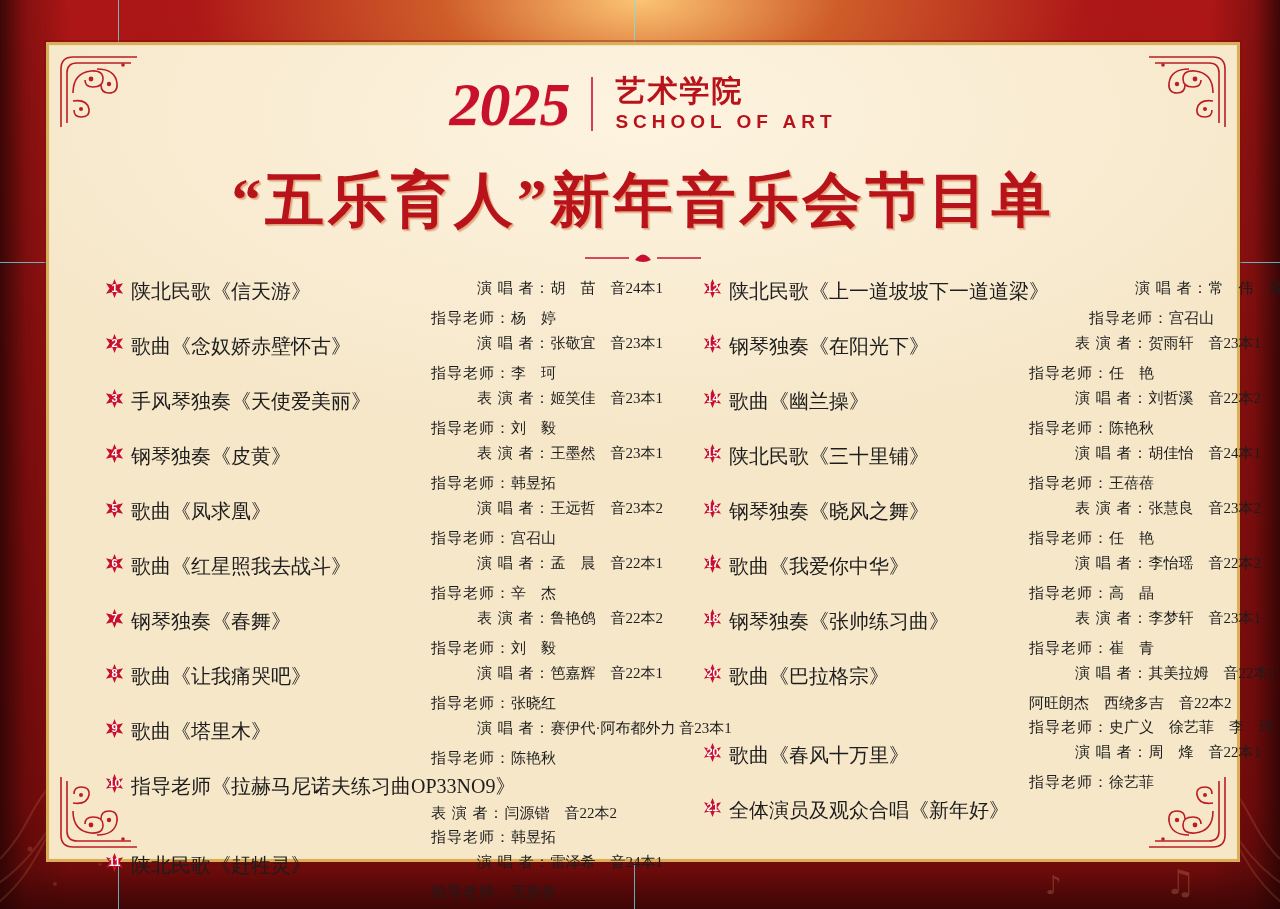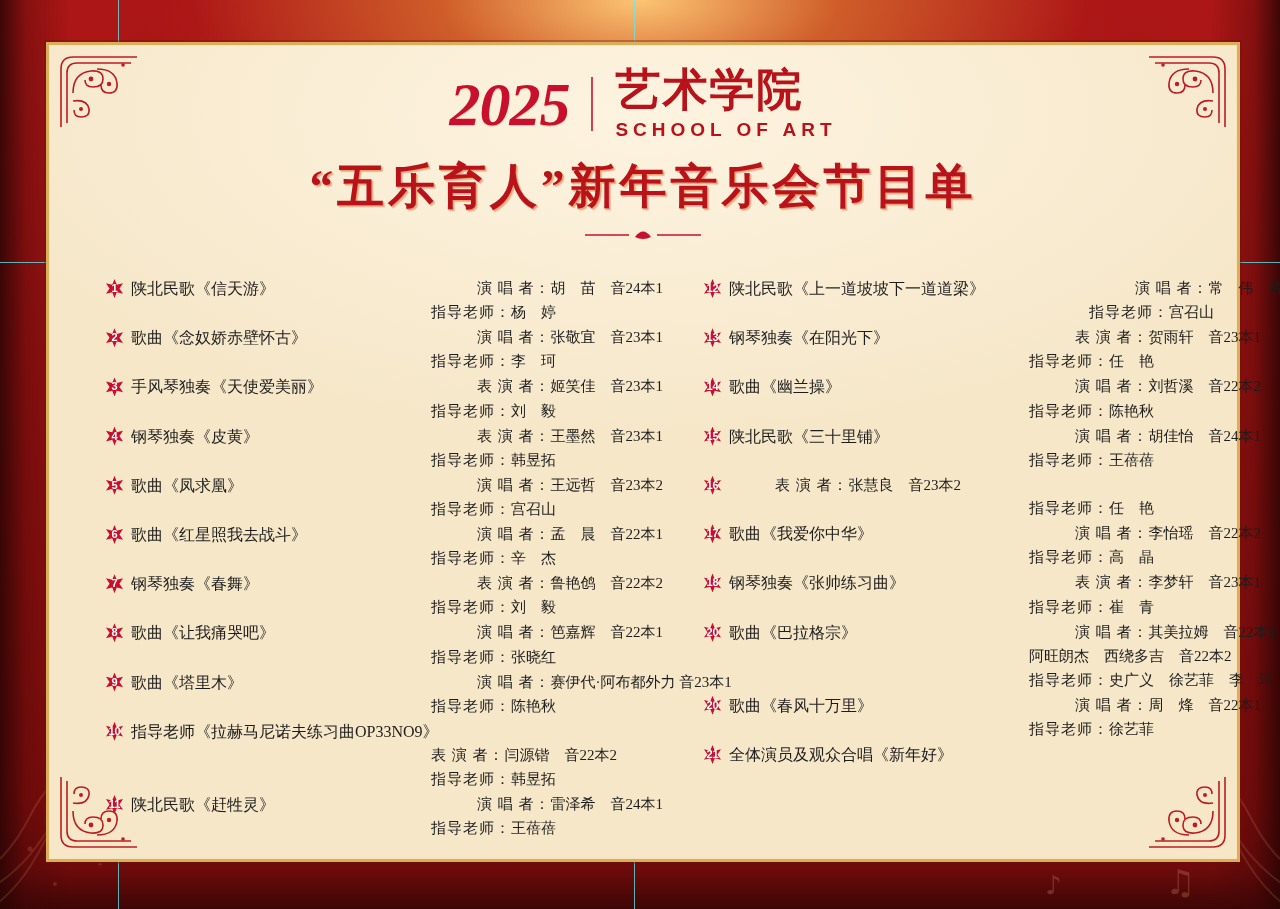--- a/index.html
+++ b/index.html
@@ -72,30 +72,30 @@
     font-family: "Liberation Serif", serif;
     font-size:62px; font-weight:bold; font-style:italic;
     color:#c8102e; letter-spacing:-1px;
     text-shadow:0 1px 0 #f3c9a0;
     line-height:1;
   }
   #logo-divider { width:2px; height:54px; background:#c8102e; opacity:0.8; }
   #logo-text-block { text-align:left; }
   #school-cn {
     font-family:"Liberation Serif", serif;
-    font-size:45px; font-weight:bold; color:#b8131b; line-height:1.05;
+    font-size:30px; font-weight:bold; color:#b8131b; line-height:1.05;
     letter-spacing:2px;
   }
   #school-en {
     font-size:19px; color:#b8131b; letter-spacing:5px; margin-top:4px; font-weight:bold;
   }
   #main-title {
-    margin-top:14px;
+    margin-top:20px;
     font-family:"Liberation Serif", serif;
-    font-size:47px; font-weight:bold;
+    font-size:59px; font-weight:bold;
     color:#b8131b; letter-spacing:4px;
     text-shadow: 1px 1px 0 #e8a36a, 2px 2px 1px rgba(150,20,20,0.25);
   }
   #title-flourish {
     margin:10px auto 0; width:120px; height:14px;
   }
 
   
   #programs {
     position:absolute; left:56px; right:40px; top:232px;
@@ -117,21 +117,21 @@
   }
   .num:before {
     content:""; position:absolute; inset:0;
     background:#c8102e;
     clip-path: polygon(50% 0%, 62% 30%, 95% 22%, 76% 50%, 95% 78%, 62% 70%, 50% 100%, 38% 70%, 5% 78%, 24% 50%, 5% 22%, 38% 30%);
   }
   .title-cell {
     flex: 0 0 auto;
     width: 300px;
     font-family:"Liberation Serif", serif;
-    font-size:16px; color:#1d1d1d; line-height:1.45;
+    font-size:20px; color:#1d1d1d; line-height:1.45;
     white-space:nowrap;
   }
   .title-cell.wide { width:360px; }
   .perf-cell {
     flex:1 1 auto;
     font-family:"Liberation Serif", serif;
     font-size:15px; color:#1d1d1d; line-height:1.5;
     white-space:nowrap;
     margin-left:46px;
   }
@@ -436,20 +436,21 @@
             <div class="perf-cell"><span class="label">演 唱 者：</span><span>胡佳怡　音24本1</span></div>
           </div>
           <div class="sub"><span class="label">指导老师：</span><span>王蓓蓓</span></div>
         </div>
 
         <div class="item">
           <div class="row1">
             <div class="num">
                 <span>16</span>
               </div>
+            <div class="title-cell">钢琴独奏《晓风之舞》</div>
             <div class="perf-cell"><span class="label">表 演 者：</span><span>张慧良　音23本2</span></div>
           </div>
           <div class="sub"><span class="label">指导老师：</span><span>任　艳</span></div>
         </div>
 
         <div class="item">
           <div class="row1">
             <div class="num">
                 <span>17</span>
               </div>

